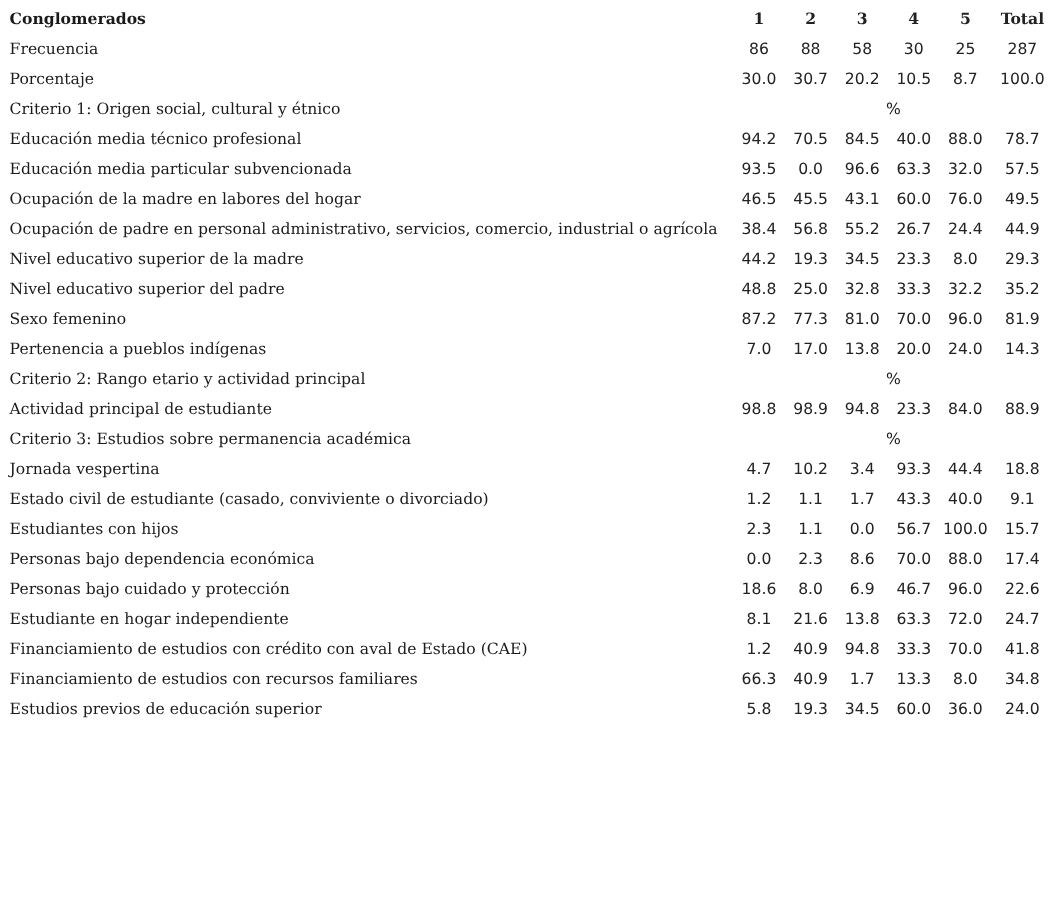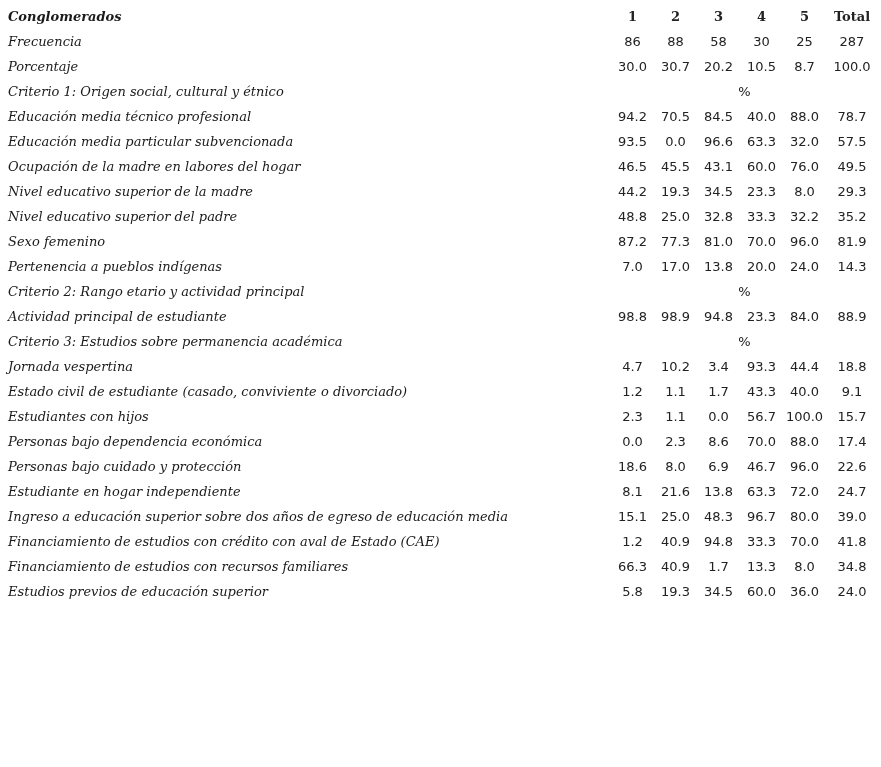--- a/index.html
+++ b/index.html
@@ -6,21 +6,21 @@
   body { width: 881px; height: 767px; overflow: hidden; position: relative; }
   .tbl {
     position: absolute; left: 0; top: 4px;
     border-collapse: collapse;
     font-family: "DejaVu Serif", "Liberation Serif", serif;
     font-size: 13px; color: #1a1a1a;
   }
   .tbl td, .tbl th {
     height: 25px; padding: 0; white-space: nowrap; vertical-align: middle;
   }
-  .tbl .lbl { text-align: left; padding-left: 8px; width: 603px; font-style: italic; }
+  .tbl .lbl { text-align: left; padding-left: 8px; width: 603px; }
   .tbl .num { text-align: center; width: 43px; font-family: "DejaVu Sans", "Liberation Sans", sans-serif; font-size: 13px; color: #222; }
   .tbl .tot { width: 52px; }
   .tbl th { font-weight: bold; font-family: "DejaVu Serif", "Liberation Serif", serif; font-size: 13px; }
   .tbl th.lbl { text-align: left; }
   .tbl th.num { font-family: "DejaVu Serif", "Liberation Serif", serif; }
   .pct { text-align: center; font-family: "DejaVu Sans", sans-serif; }
 </style>
 </head>
 <body>
 
@@ -80,20 +80,29 @@
       <tr>
         <td class="lbl">Ocupación de la madre en labores del hogar</td>
         <td class="num">46.5</td>
         <td class="num">45.5</td>
         <td class="num">43.1</td>
         <td class="num">60.0</td>
         <td class="num">76.0</td>
         <td class="num tot">49.5</td>
       </tr>
       <tr>
+        <td class="lbl">Ocupación de padre en personal administrativo, servicios, comercio, industrial o agrícola</td>
+        <td class="num">38.4</td>
+        <td class="num">56.8</td>
+        <td class="num">55.2</td>
+        <td class="num">26.7</td>
+        <td class="num">24.4</td>
+        <td class="num tot">44.9</td>
+      </tr>
+      <tr>
         <td class="lbl">Nivel educativo superior de la madre</td>
         <td class="num">44.2</td>
         <td class="num">19.3</td>
         <td class="num">34.5</td>
         <td class="num">23.3</td>
         <td class="num">8.0</td>
         <td class="num tot">29.3</td>
       </tr>
       <tr>
         <td class="lbl">Nivel educativo superior del padre</td>
@@ -187,29 +196,20 @@
       <tr>
         <td class="lbl">Estudiante en hogar independiente</td>
         <td class="num">8.1</td>
         <td class="num">21.6</td>
         <td class="num">13.8</td>
         <td class="num">63.3</td>
         <td class="num">72.0</td>
         <td class="num tot">24.7</td>
       </tr>
       <tr>
-        <td class="lbl">Ingreso a educación superior sobre dos años de egreso de educación media</td>
-        <td class="num">15.1</td>
-        <td class="num">25.0</td>
-        <td class="num">48.3</td>
-        <td class="num">96.7</td>
-        <td class="num">80.0</td>
-        <td class="num tot">39.0</td>
-      </tr>
-      <tr>
         <td class="lbl">Financiamiento de estudios con crédito con aval de Estado (CAE)</td>
         <td class="num">1.2</td>
         <td class="num">40.9</td>
         <td class="num">94.8</td>
         <td class="num">33.3</td>
         <td class="num">70.0</td>
         <td class="num tot">41.8</td>
       </tr>
       <tr>
         <td class="lbl">Financiamiento de estudios con recursos familiares</td>

